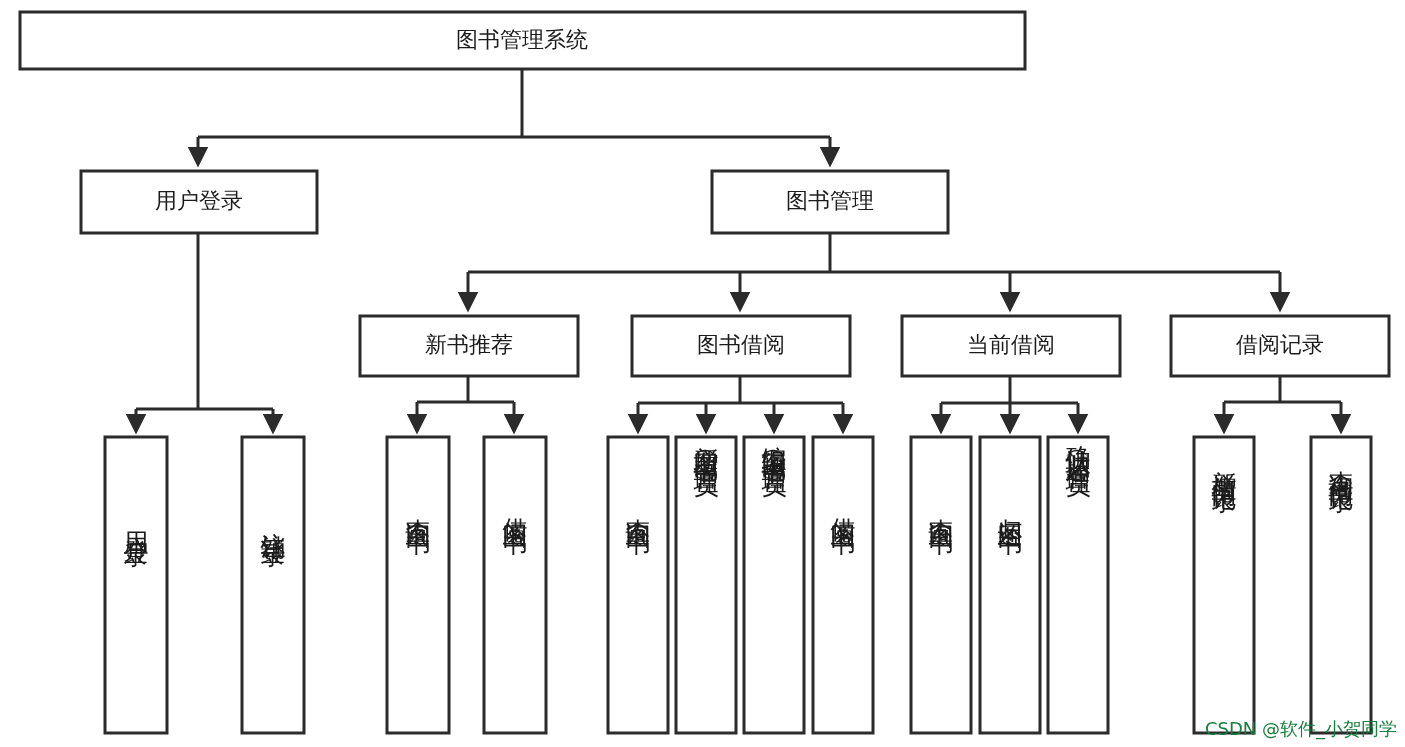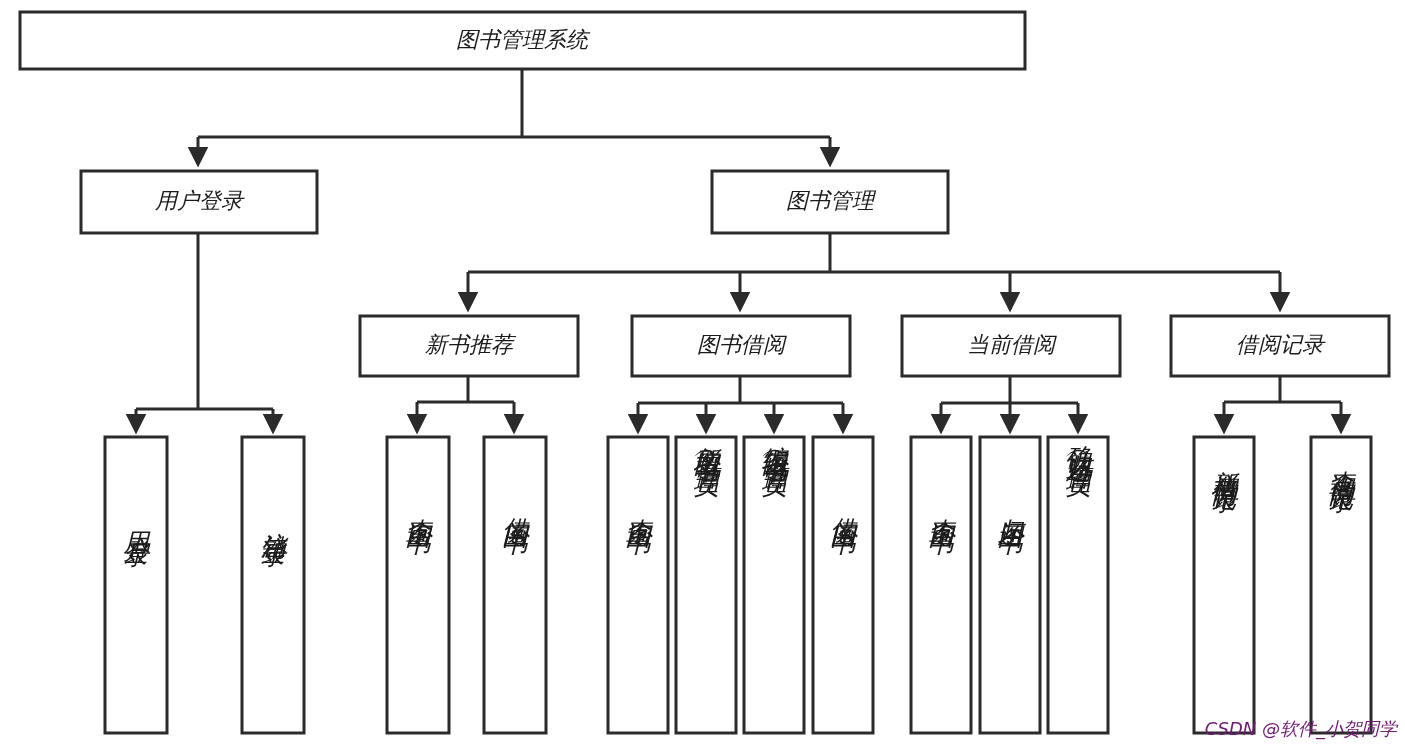--- a/index.html
+++ b/index.html
@@ -10,21 +10,20 @@
   body {
     width: 1405px;
     height: 747px;
     font-family: "DejaVu Sans", "Liberation Sans", sans-serif;
     overflow: hidden;
   }
   #diagram-root {
     position: relative;
     width: 1405px;
     height: 747px;
-    font-style: italic;
   }
   svg#flow {
     position: absolute;
     left: 0;
     top: 0;
     width: 1405px;
     height: 747px;
   }
   .node-box {
     fill: #ffffff;
@@ -50,21 +49,21 @@
     writing-mode: vertical-rl;
     text-orientation: upright;
     letter-spacing: 4px;
   }
   .watermark {
     position: absolute;
     right: 8px;
     bottom: 6px;
     font-family: "DejaVu Sans", "Liberation Sans", sans-serif;
     font-size: 18px;
-    color: #701a75;
+    color: #15803d;
     white-space: nowrap;
     pointer-events: none;
   }
 </style>
 </head>
 <body>
 
 <div id="diagram-root">
 
   <svg id="flow" viewBox="0 0 1405 747" xmlns="http://www.w3.org/2000/svg">

